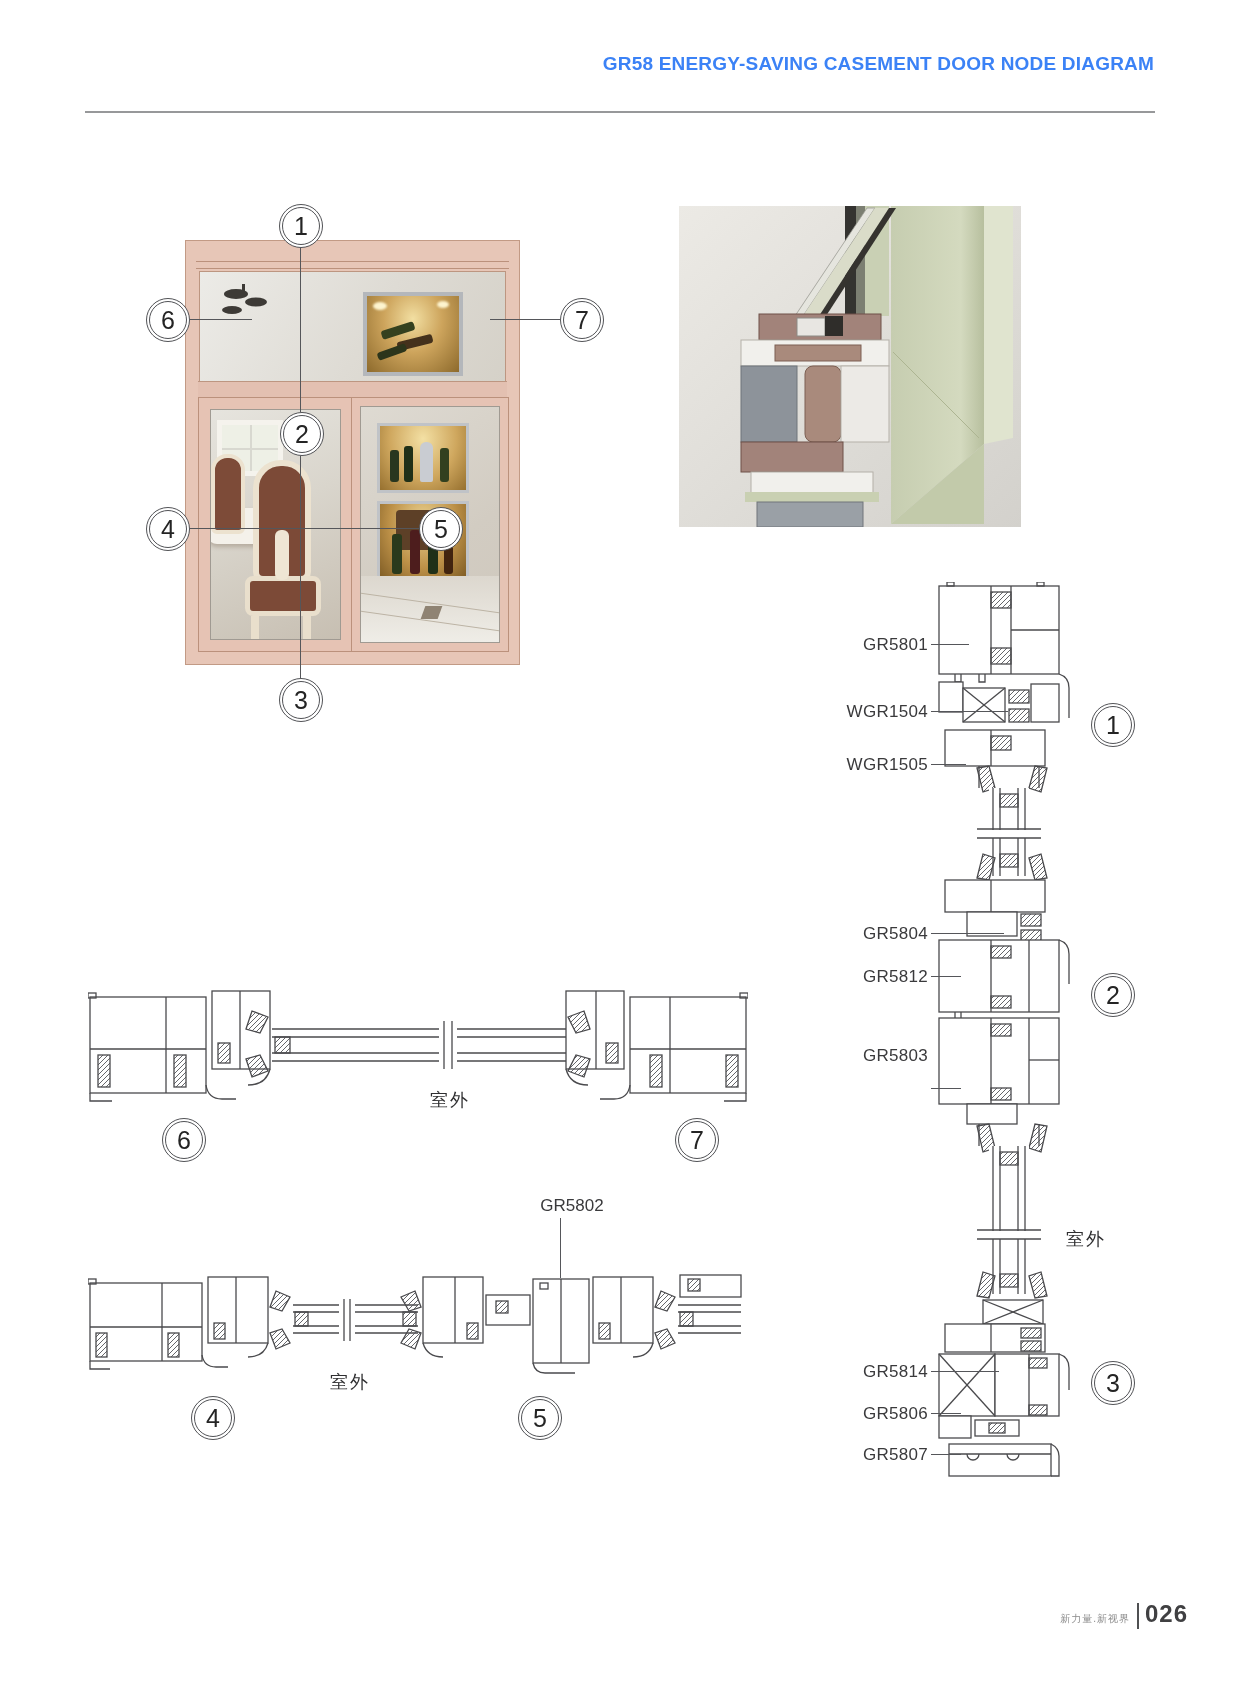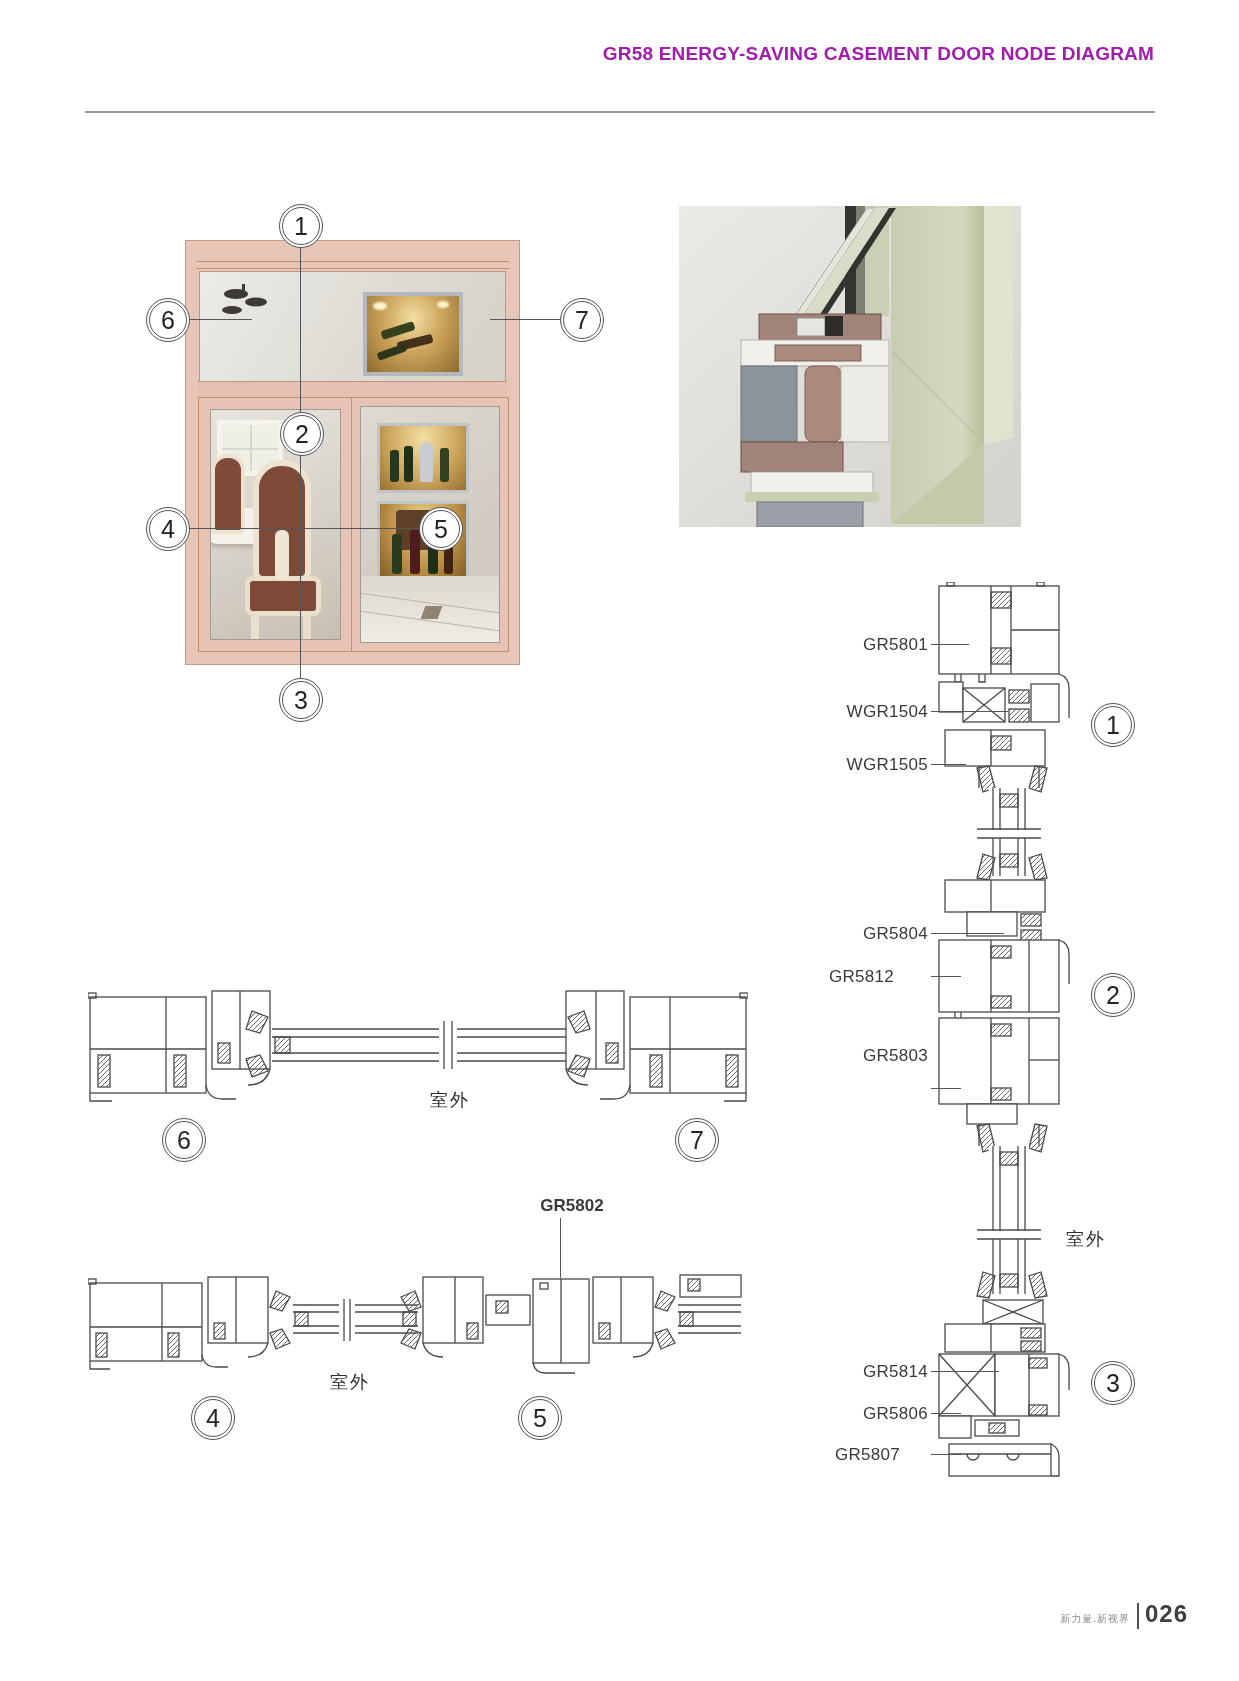--- a/index.html
+++ b/index.html
@@ -3,33 +3,33 @@
 <meta charset="utf-8">
 <style>
   html,body{margin:0;padding:0;background:#fff;}
   .page{position:relative;width:1239px;height:1681px;background:#fff;overflow:hidden;
         font-family:"Liberation Sans","DejaVu Sans",sans-serif;}
 
   
   .title-wrap{position:absolute;right:85px;top:40px;text-align:right;}
   .t-zh{font-size:35px;font-weight:bold;color:#57585b;letter-spacing:1px;line-height:38px;}
   .t-zh .code{color:#f7a800;font-size:38px;margin-right:10px;letter-spacing:0;}
-  .t-en{font-size:19px;font-weight:bold;color:#a21caf;margin-top:3px;letter-spacing:0.2px;}
+  .t-en{font-size:19px;font-weight:bold;color:#3b82f6;margin-top:13px;letter-spacing:0.2px;}
   .rule{position:absolute;left:85px;width:1070px;top:111px;height:2px;background:#97989a;}
 
   
   .co{position:absolute;width:44px;height:44px;background:#fff;border:1.6px solid #515256;
       border-radius:50%;box-sizing:border-box;display:flex;align-items:center;justify-content:center;z-index:6;}
   .co::before{content:"";position:absolute;inset:2px;border:1px solid #515256;border-radius:50%;}
   .co span{font-size:25px;color:#242424;line-height:1;}
   .leader{position:absolute;background:#55565a;z-index:4;}
 
   
   .plabel{position:absolute;font-size:17px;color:#3a3a3c;width:105px;text-align:right;letter-spacing:0.3px;}
-  .plabel2{position:absolute;font-size:17px;color:#3a3a3c;width:90px;text-align:center;font-weight:bold;}
+  .plabel2{position:absolute;font-size:17px;color:#3a3a3c;width:90px;text-align:center;}
   .outdoor{position:absolute;font-size:18px;color:#2f2f31;letter-spacing:2px;}
 
   
   .photo{position:absolute;left:185px;top:240px;width:335px;height:425px;
          background:#e7c6b7;border:1px solid #c29a85;box-sizing:border-box;}
   .ph-line{position:absolute;left:10px;right:10px;height:1px;background:#bb917c;}
   .transom{position:absolute;left:13px;top:30px;right:13px;height:110px;
            background:linear-gradient(120deg,#ecebe7 0%,#dedbd4 55%,#d5d1c8 100%);
            border:1px solid #bd9681;overflow:hidden;}
   .cab{position:absolute;right:42px;top:20px;width:92px;height:76px;border:4px solid #b4b7bb;
@@ -335,25 +335,25 @@
       <path d="M34,872 a6,6 0 0 0 12,0"></path>
       <path d="M74,872 a6,6 0 0 0 12,0"></path>
       <path d="M118,862 q8,4 8,12 v20 h-8"></path>
     </g>
   </svg>
 
   <div class="plabel" style="left:823px;top:635px">GR5801</div>
   <div class="plabel" style="left:823px;top:702px">WGR1504</div>
   <div class="plabel" style="left:823px;top:755px">WGR1505</div>
   <div class="plabel" style="left:823px;top:924px">GR5804</div>
-  <div class="plabel" style="left:789px;top:967px">GR5812</div>
+  <div class="plabel" style="left:823px;top:967px">GR5812</div>
   <div class="plabel" style="left:823px;top:1046px">GR5803</div>
   <div class="plabel" style="left:823px;top:1362px">GR5814</div>
   <div class="plabel" style="left:823px;top:1404px">GR5806</div>
-  <div class="plabel" style="left:795px;top:1445px">GR5807</div>
+  <div class="plabel" style="left:823px;top:1445px">GR5807</div>
 
   <div class="leader" style="left:931px;top:644px;width:38px;height:1px"></div>
   <div class="leader" style="left:931px;top:711px;width:77px;height:1px"></div>
   <div class="leader" style="left:931px;top:764px;width:35px;height:1px"></div>
   <div class="leader" style="left:931px;top:933px;width:73px;height:1px"></div>
   <div class="leader" style="left:931px;top:976px;width:30px;height:1px"></div>
   <div class="leader" style="left:931px;top:1088px;width:30px;height:1px"></div>
   <div class="leader" style="left:931px;top:1371px;width:68px;height:1px"></div>
   <div class="leader" style="left:931px;top:1413px;width:30px;height:1px"></div>
   <div class="leader" style="left:931px;top:1454px;width:30px;height:1px"></div>

